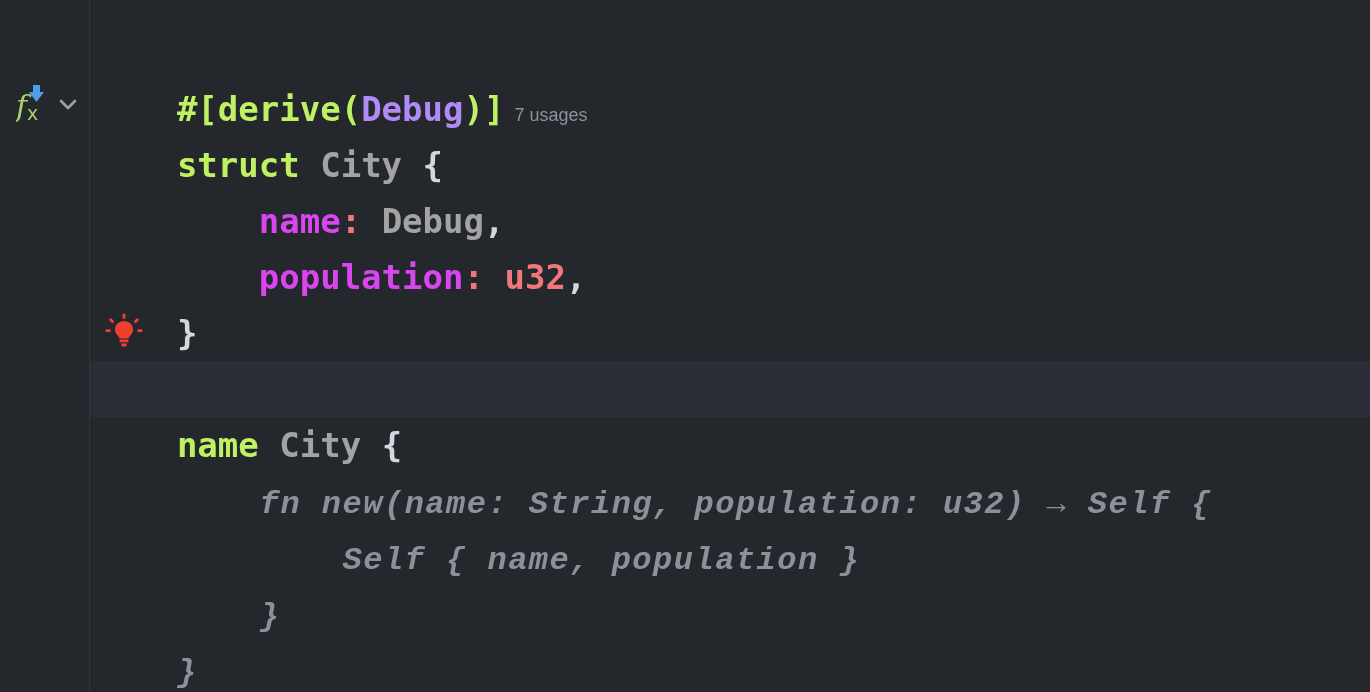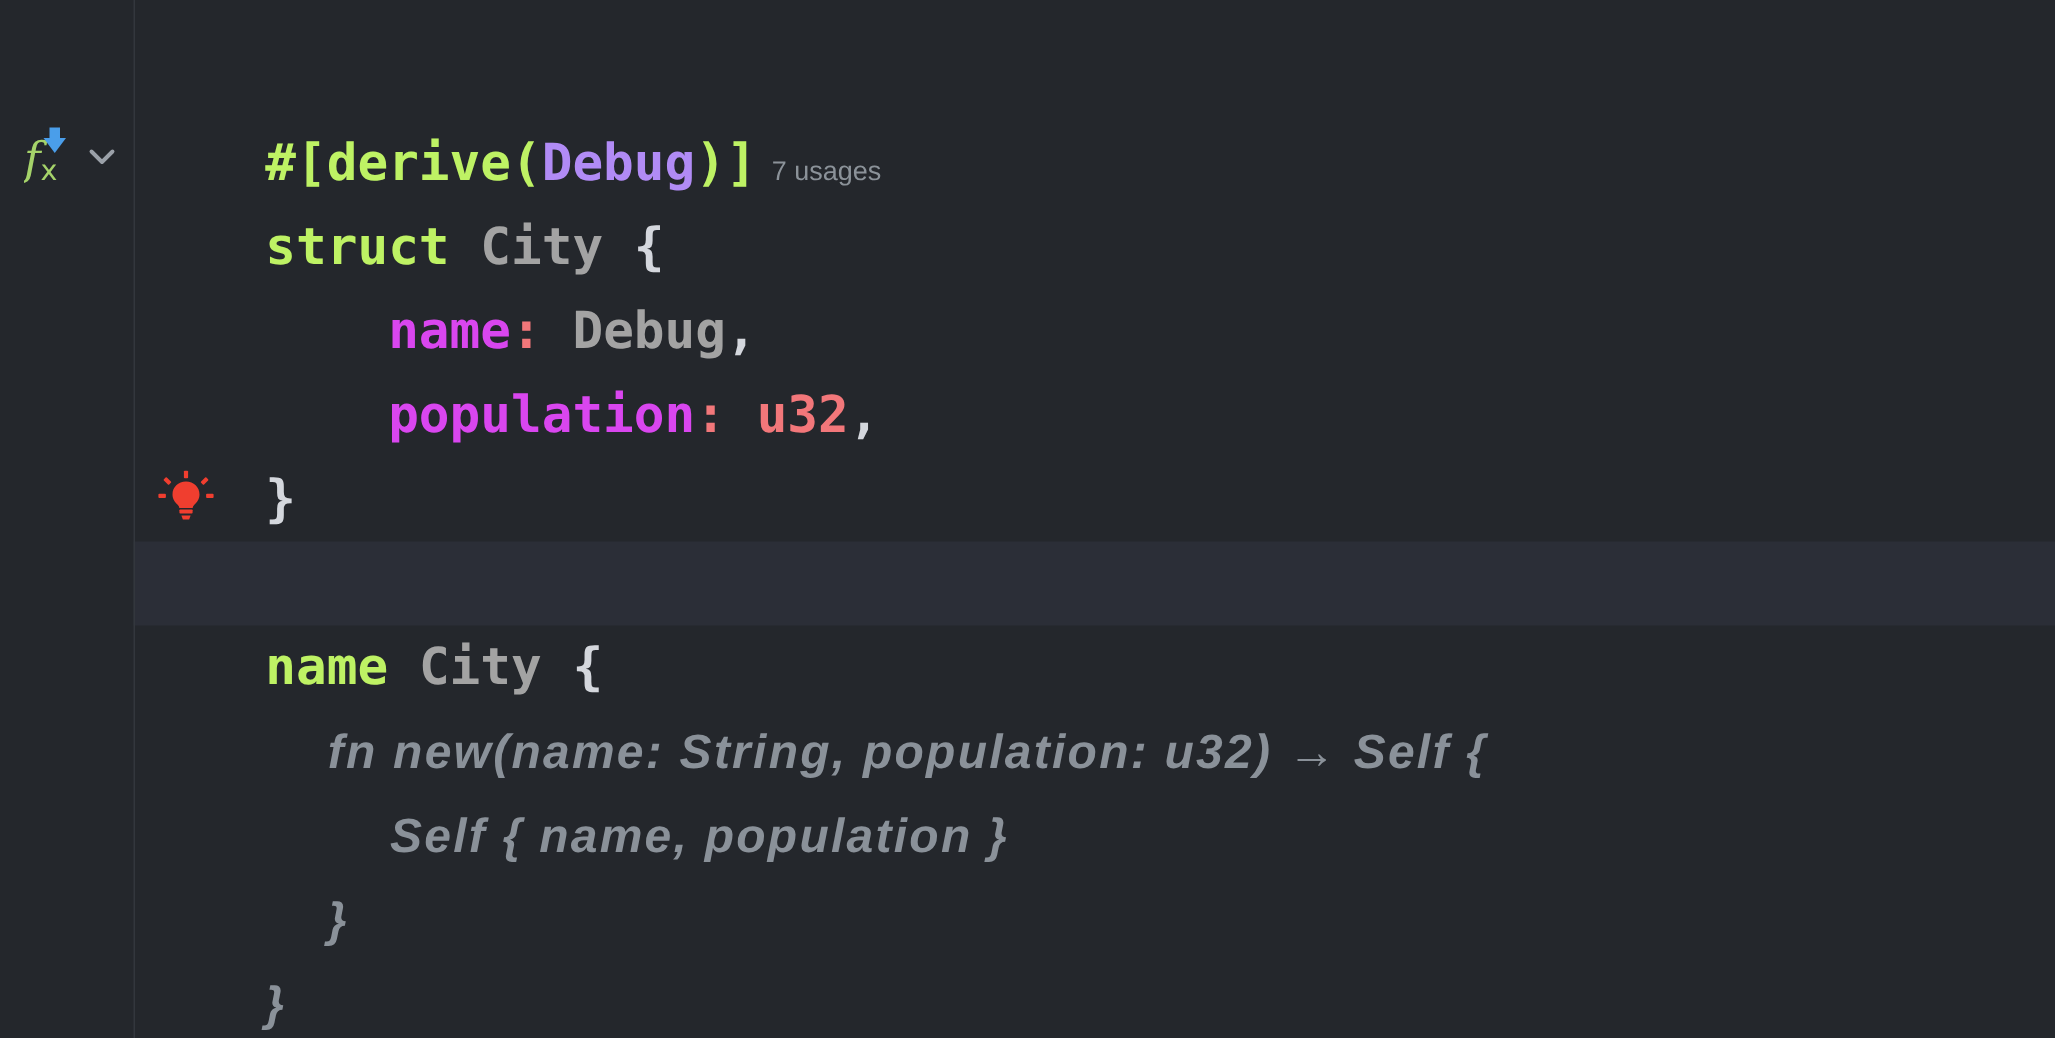--- a/index.html
+++ b/index.html
@@ -63,21 +63,21 @@
     z-index: 5;
     font-size: 34px;
     letter-spacing: 0px;
   }
   .code {
     font-family: "DejaVu Sans Mono", monospace;
     font-weight: 700;
     font-size: 34px;
   }
   .ghost {
-    font-family: Liberation Sans, sans-serif;
+    font-family: Liberation Mono, monospace;
     font-style: italic;
     font-weight: 700;
     font-size: 32px;
     color: #8a9199;
     letter-spacing: 1.5px;
   }
 
   .pad { padding-left: 95px; }
 
   

